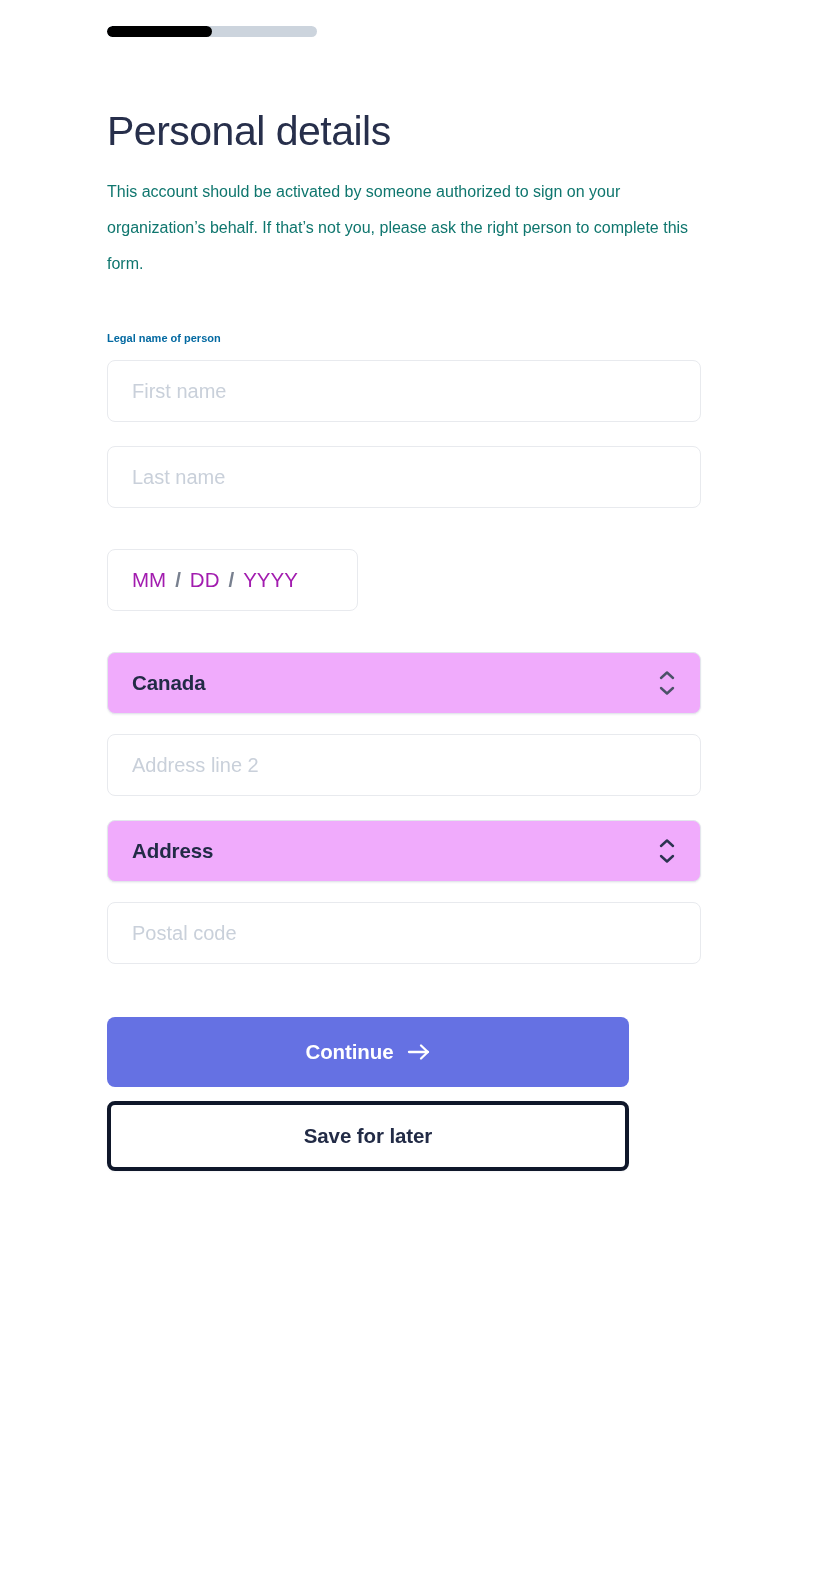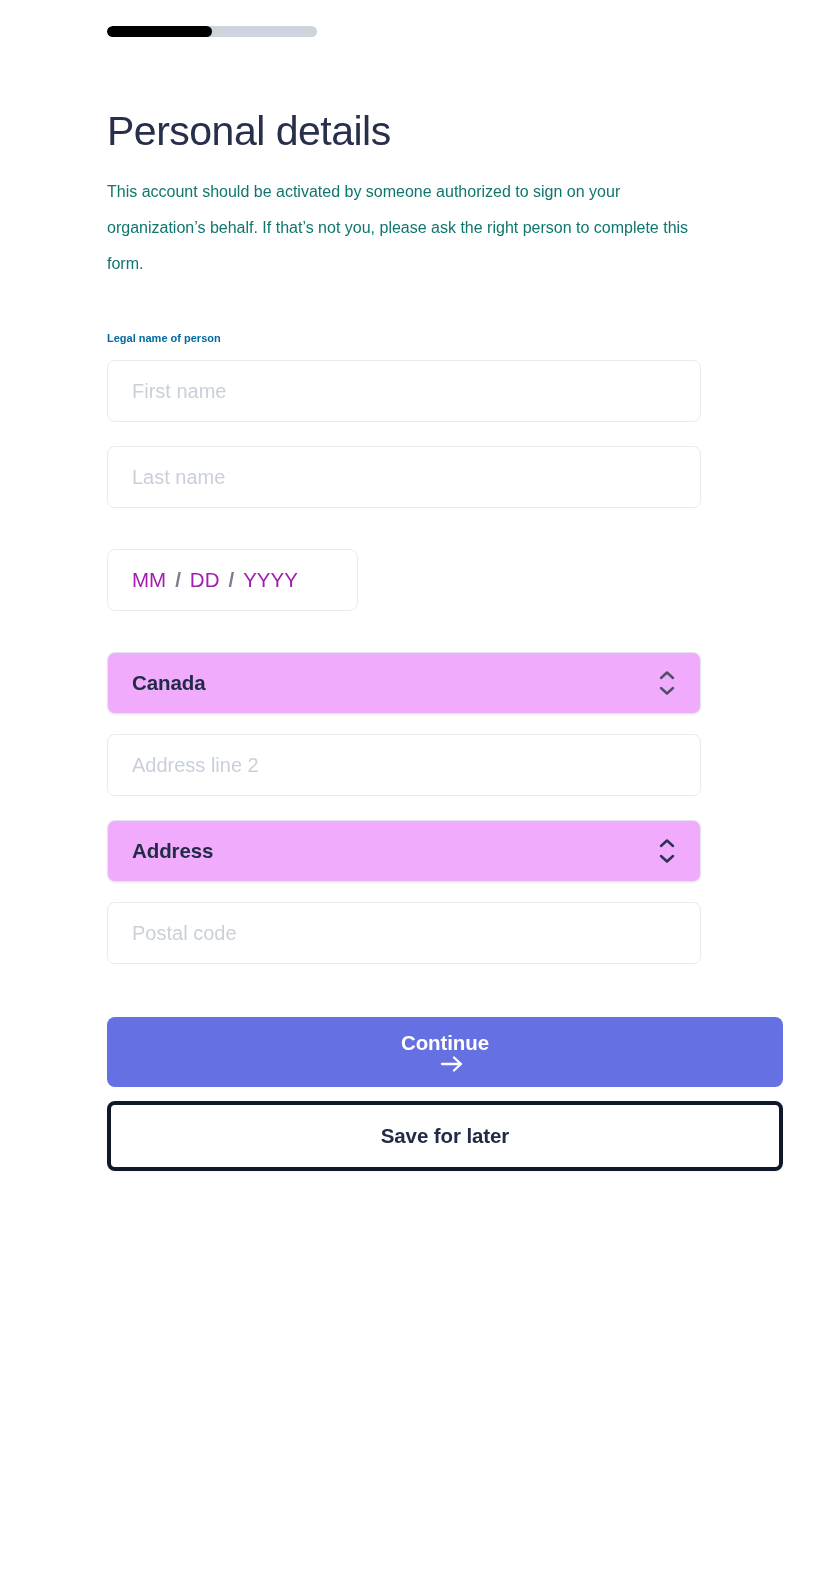--- a/index.html
+++ b/index.html
@@ -157,30 +157,29 @@
   }
   .select-chevrons svg { display: block; }
 
   .addr-stack { margin-top: 20px; }
 
   
   .btn {
     display: flex;
     align-items: center;
     justify-content: center;
-    width: 676px;
+    width: 522px;
     height: 70px;
     border-radius: 8px;
     font-family: "Liberation Sans", sans-serif;
     font-size: 20.5px;
     font-weight: 700;
     cursor: pointer;
     border: 1px solid transparent;
     letter-spacing: -0.1px;
-    flex-direction: column;
   }
   .btn-primary {
     background: #6571e3;
     color: #ffffff;
     margin-top: 53px;
   }
   .btn-primary .arrow {
     margin-left: 13px;
     display: inline-flex;
     align-items: center;

